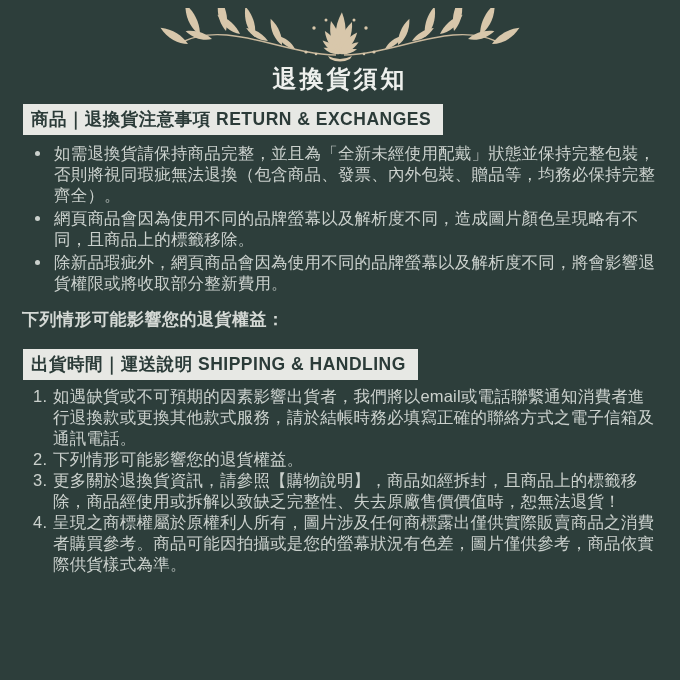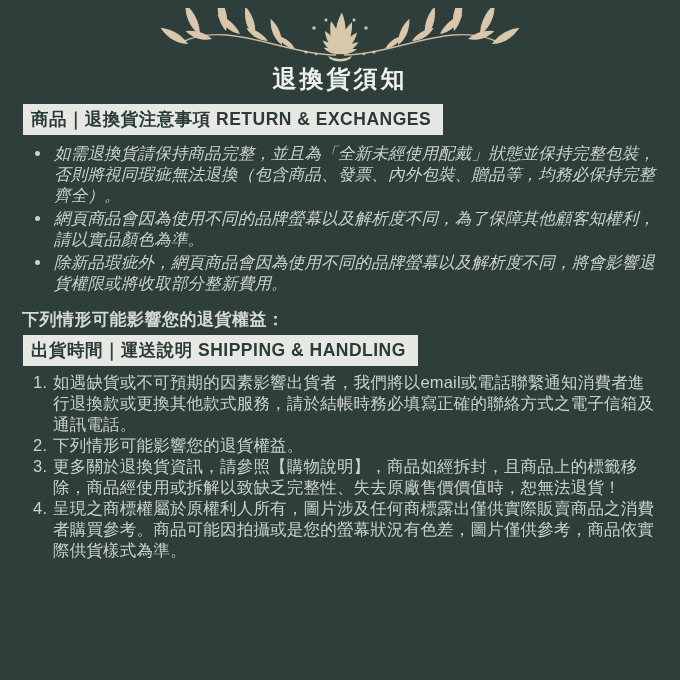--- a/index.html
+++ b/index.html
@@ -34,26 +34,26 @@
     padding: 3px 12px 4px 8px;
     margin: 0 0 4px 3px;
     letter-spacing: 0.5px;
   }
   .body-text { font-size: 16.5px; line-height: 1.27; letter-spacing: 0.2px; }
   ul.bullet-list {
     margin: 4px 0 0 0;
     padding: 0 0 0 32px;
     list-style: disc outside;
   }
-  ul.bullet-list li { margin: 0 0 2px 0; padding-left: 2px; font-style: italic; }
+  ul.bullet-list li { margin: 0 0 2px 0; padding-left: 2px; }
   .conditions-heading {
     font-size: 17px;
     font-weight: bold;
     color: #d4d9d5;
-    margin: 14px 0 4px 2px;
+    margin: 14px 0 18px 2px;
     letter-spacing: 0.5px;
   }
   ol.num-list {
     margin: 2px 0 0 0;
     padding: 0 0 0 32px;
     list-style: decimal outside;
   }
   ol.num-list li { margin: 0; padding-left: 1px; }
   .section-gap { }
   .sub-gap { margin-top: 6px; }
@@ -121,21 +121,21 @@
   </div>
 
   <div class="page-title">退換貨須知</div>
 
   <div>
     <span class="section-header">商品｜退換貨注意事項 RETURN &amp; EXCHANGES</span>
   </div>
 
   <ul class="bullet-list body-text">
     <li>如需退換貨請保持商品完整，並且為「全新未經使用配戴」狀態並保持完整包裝，否則將視同瑕疵無法退換（包含商品、發票、內外包裝、贈品等，均務必保持完整齊全）。</li>
-    <li>網頁商品會因為使用不同的品牌螢幕以及解析度不同，為了保障其他顧客知權利，請以實品顏色為準。</li>
+    <li>網頁商品會因為使用不同的品牌螢幕以及解析度不同，造成圖片顏色呈現略有不同，且商品上的標籤移除。</li>
     <li>除新品瑕疵外，網頁商品會因為使用不同的品牌螢幕以及解析度不同，將會影響退貨權限或將收取部分整新費用。</li>
   </ul>
 
   <div class="conditions-heading">下列情形可能影響您的退貨權益：</div>
 
 
   <div class="section-gap">
     <span class="section-header">出貨時間｜運送說明 SHIPPING &amp; HANDLING</span>
   </div>
 

